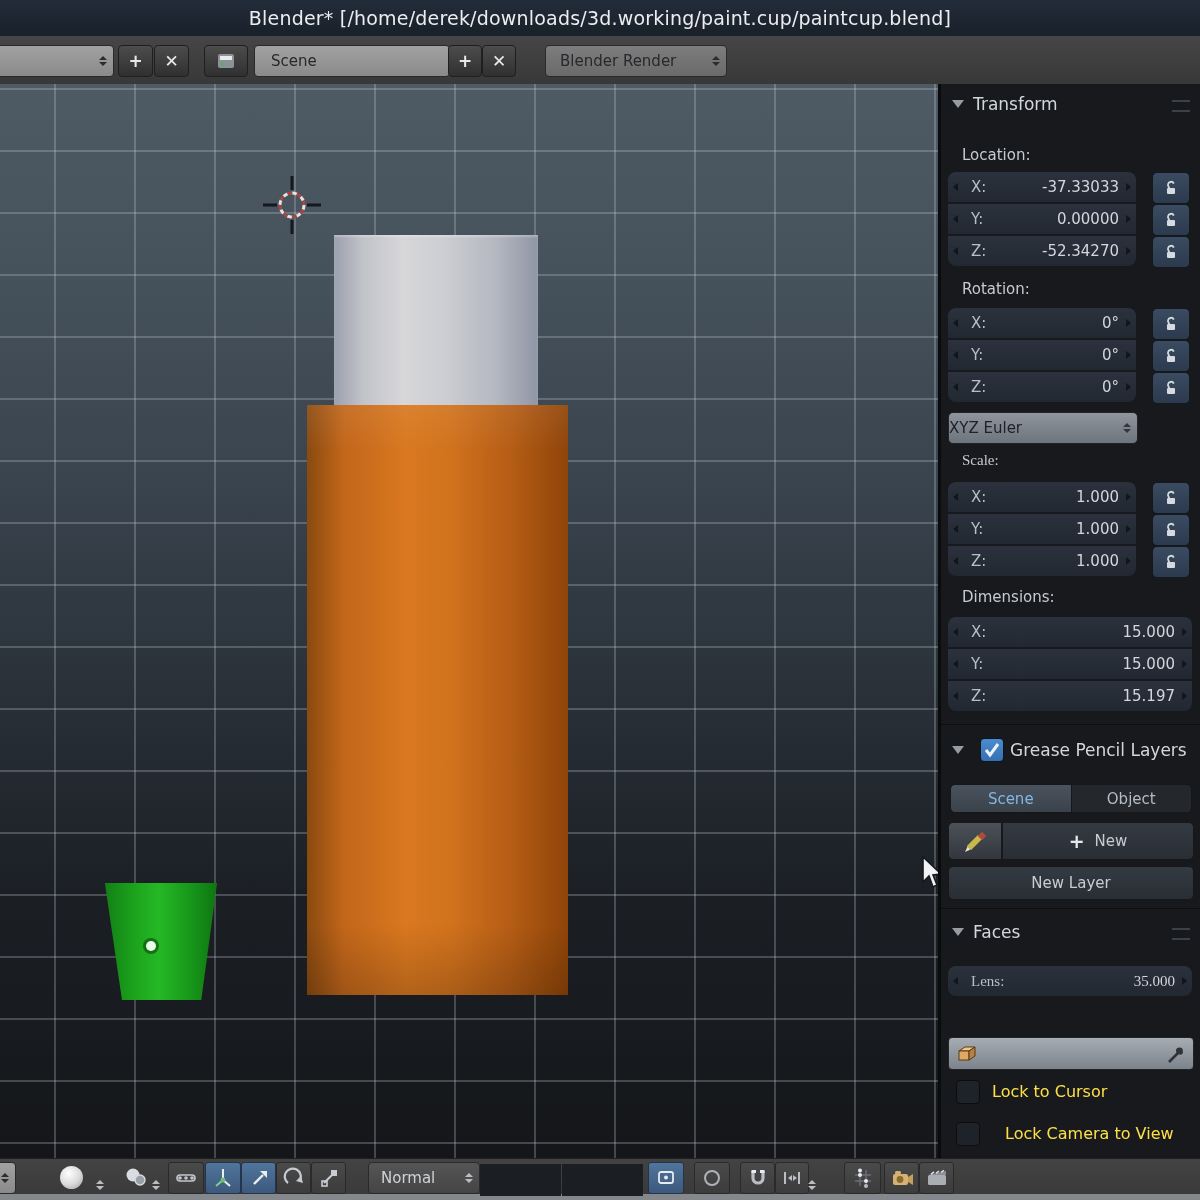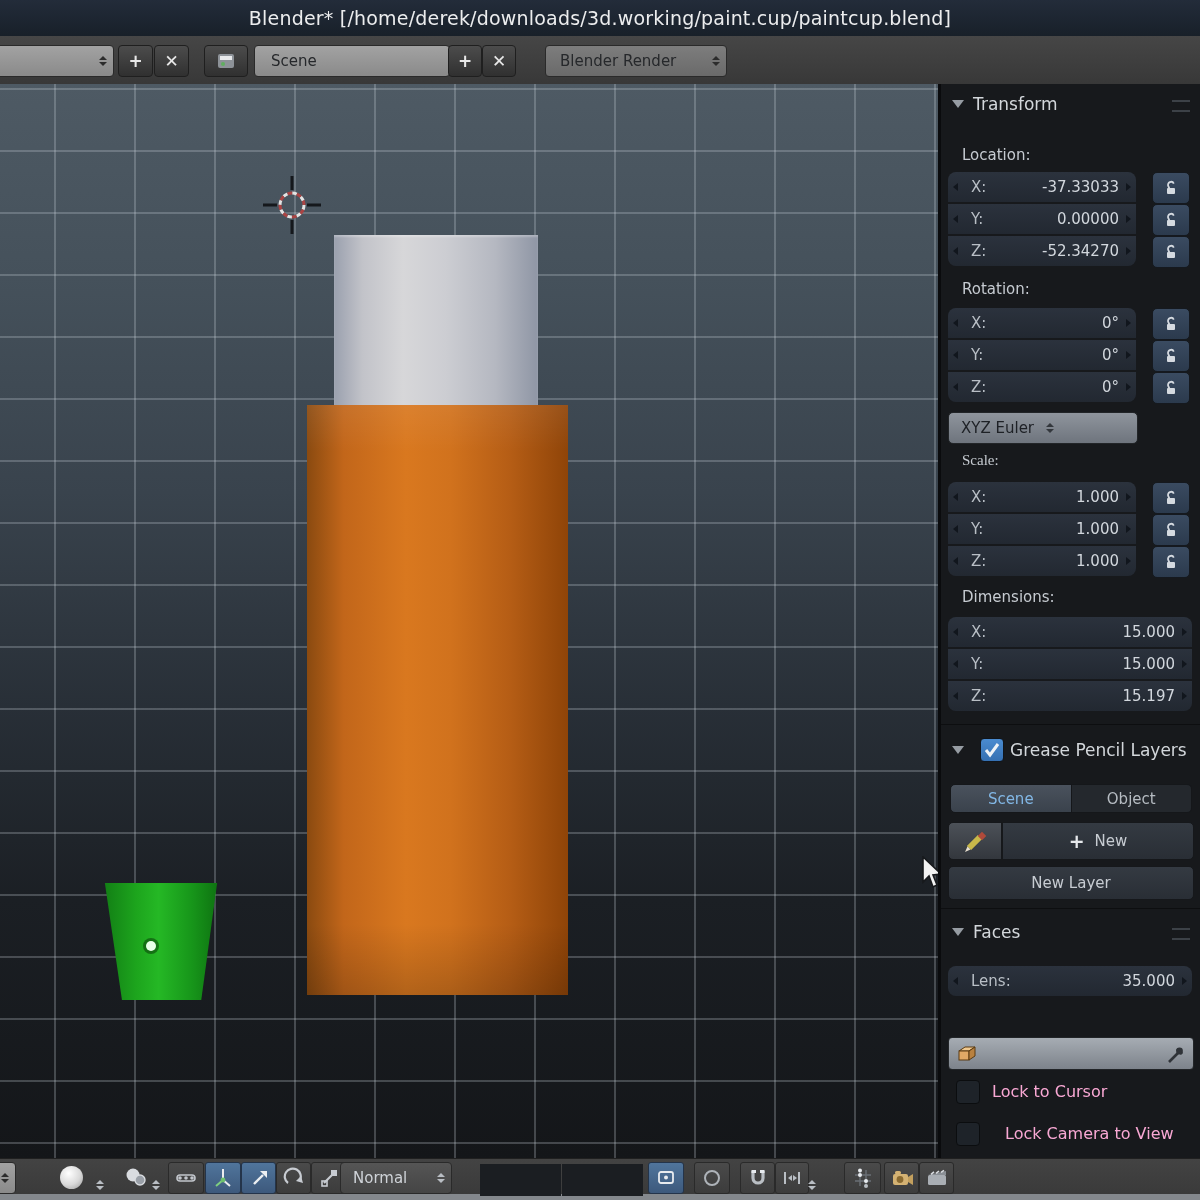--- a/index.html
+++ b/index.html
@@ -62,55 +62,55 @@
   .sep{position:absolute;left:941px;width:259px;height:1px;background:#0d0e10;}
 
   .num-row{position:absolute;left:948px;width:188px;height:30px;
     background:linear-gradient(#2b323d,#222831);display:flex;align-items:center;
     color:#b9bfc6;font-size:15px;}
   .num-row.wide{width:244px;}
   .num-row .axis{margin-left:13px;}
   .num-row .val{margin-left:auto;margin-right:7px;color:#d2d7dd;}
   .r-top{border-radius:8px 8px 0 0;}
   .r-bot{border-radius:0 0 8px 8px;}
-  .r-all{border-radius:8px;}
+  .r-all{border-radius:8px;font-family:Liberation Serif, serif;}
   .tri-l{width:0;height:0;border-top:4px solid transparent;border-bottom:4px solid transparent;
     border-right:5px solid #11161d;margin-left:5px;}
   .tri-r{width:0;height:0;border-top:4px solid transparent;border-bottom:4px solid transparent;
     border-left:5px solid #11161d;margin-right:5px;}
 
   .lock-btn{position:absolute;left:1152px;width:36px;height:30px;border-radius:5px;
     background:linear-gradient(#3a4b61,#2b3a4d);border:1px solid #15191f;
     display:flex;align-items:center;justify-content:center;}
 
   .euler{position:absolute;left:948px;top:412px;width:188px;height:30px;border-radius:5px;
     background:linear-gradient(#8f959d,#6e747d);border:1px solid #222528;
     color:#1e2126;font-size:15px;display:flex;align-items:center;}
-  .euler span{margin-left:12px;}
+  .euler span{}
   .euler .dd-arrows .up{border-bottom-color:#33373c;}
   .euler .dd-arrows .dn{border-top-color:#33373c;}
 
   .gp-check{position:absolute;left:980px;top:738px;width:22px;height:22px;border-radius:4px;
     background:linear-gradient(#4a8bd0,#3570b2);border:1px solid #10151b;}
   .tabs{position:absolute;left:950px;top:784px;width:242px;height:29px;display:flex;}
   .tab{flex:1;display:flex;align-items:center;justify-content:center;font-size:15px;}
   .tab.active{background:linear-gradient(#4a525d,#3a424c);color:#82b7e5;
     border:1px solid #15171a;border-radius:5px 0 0 5px;}
   .tab.inactive{background:#24282d;color:#b6bcc2;border:1px solid #15171a;border-left:none;
     border-radius:0 5px 5px 0;}
   .pbtn{position:absolute;background:linear-gradient(#343a42,#292e35);border:1px solid #16181b;
     border-radius:5px;color:#c7ccd2;font-size:15px;display:flex;align-items:center;justify-content:center;}
   .gp-data-btn{position:absolute;left:948px;top:822px;width:52px;height:36px;border-radius:5px 0 0 5px;
     background:linear-gradient(#4c5158,#33373d);border:1px solid #16181b;
     display:flex;align-items:center;justify-content:center;}
   .plus-glyph{font-size:19px;font-weight:bold;color:#e6e9ec;margin-right:10px;}
 
   .checkbox{position:absolute;width:22px;height:22px;border-radius:4px;
     background:#1e2329;border:1px solid #0b0d0f;}
-  .cb-label{position:absolute;color:#f9a8d4;font-size:16px;}
+  .cb-label{position:absolute;color:#fde047;font-size:16px;}
 
   .obj-field{position:absolute;left:948px;top:1037px;width:244px;height:31px;border-radius:4px;
     background:linear-gradient(#a6acb3,#7d838b);border:1px solid #222528;
     display:flex;align-items:center;}
 
   
   .bottombar{position:absolute;left:0;top:1158px;width:1200px;height:36px;
     background:linear-gradient(#434343,#3a3a3a);border-top:1px solid #202020;}
   .bstrip{position:absolute;left:0;top:1194px;width:1200px;height:6px;background:#84888d;}
   .bb{position:absolute;top:1162px;height:30px;display:flex;align-items:center;justify-content:center;}
@@ -473,21 +473,21 @@
     </svg>
   </div>
   <div class="bb bb-btn" style="left:311px;width:33px;">
     <svg width="22" height="22" viewBox="0 0 22 22">
       <line x1="6" y1="16" x2="16" y2="6" stroke="#c8ccd2" stroke-width="2.2"></line>
       <rect x="13" y="3" width="6" height="6" fill="#c8ccd2"></rect>
       <rect x="4" y="14" width="5" height="5" fill="none" stroke="#c8ccd2" stroke-width="1.6"></rect>
     </svg>
   </div>
 
-  <div class="bb normal-dd" style="left:340px;width:110px;justify-content:flex-end;">
+  <div class="bb normal-dd" style="left:368px;width:110px;justify-content:flex-end;">
     <span style="margin-left:12px;">Normal</span>
     <span class="dd-arrows">
         <i class="up" style="border-bottom-color:#b9bec4;"></i>
         <i class="dn" style="border-top-color:#b9bec4;"></i>
       </span>
   </div>
 
   <div class="bb layers" style="left:480px;top:1164px;">
     <i class="act"></i>
       <i></i>

